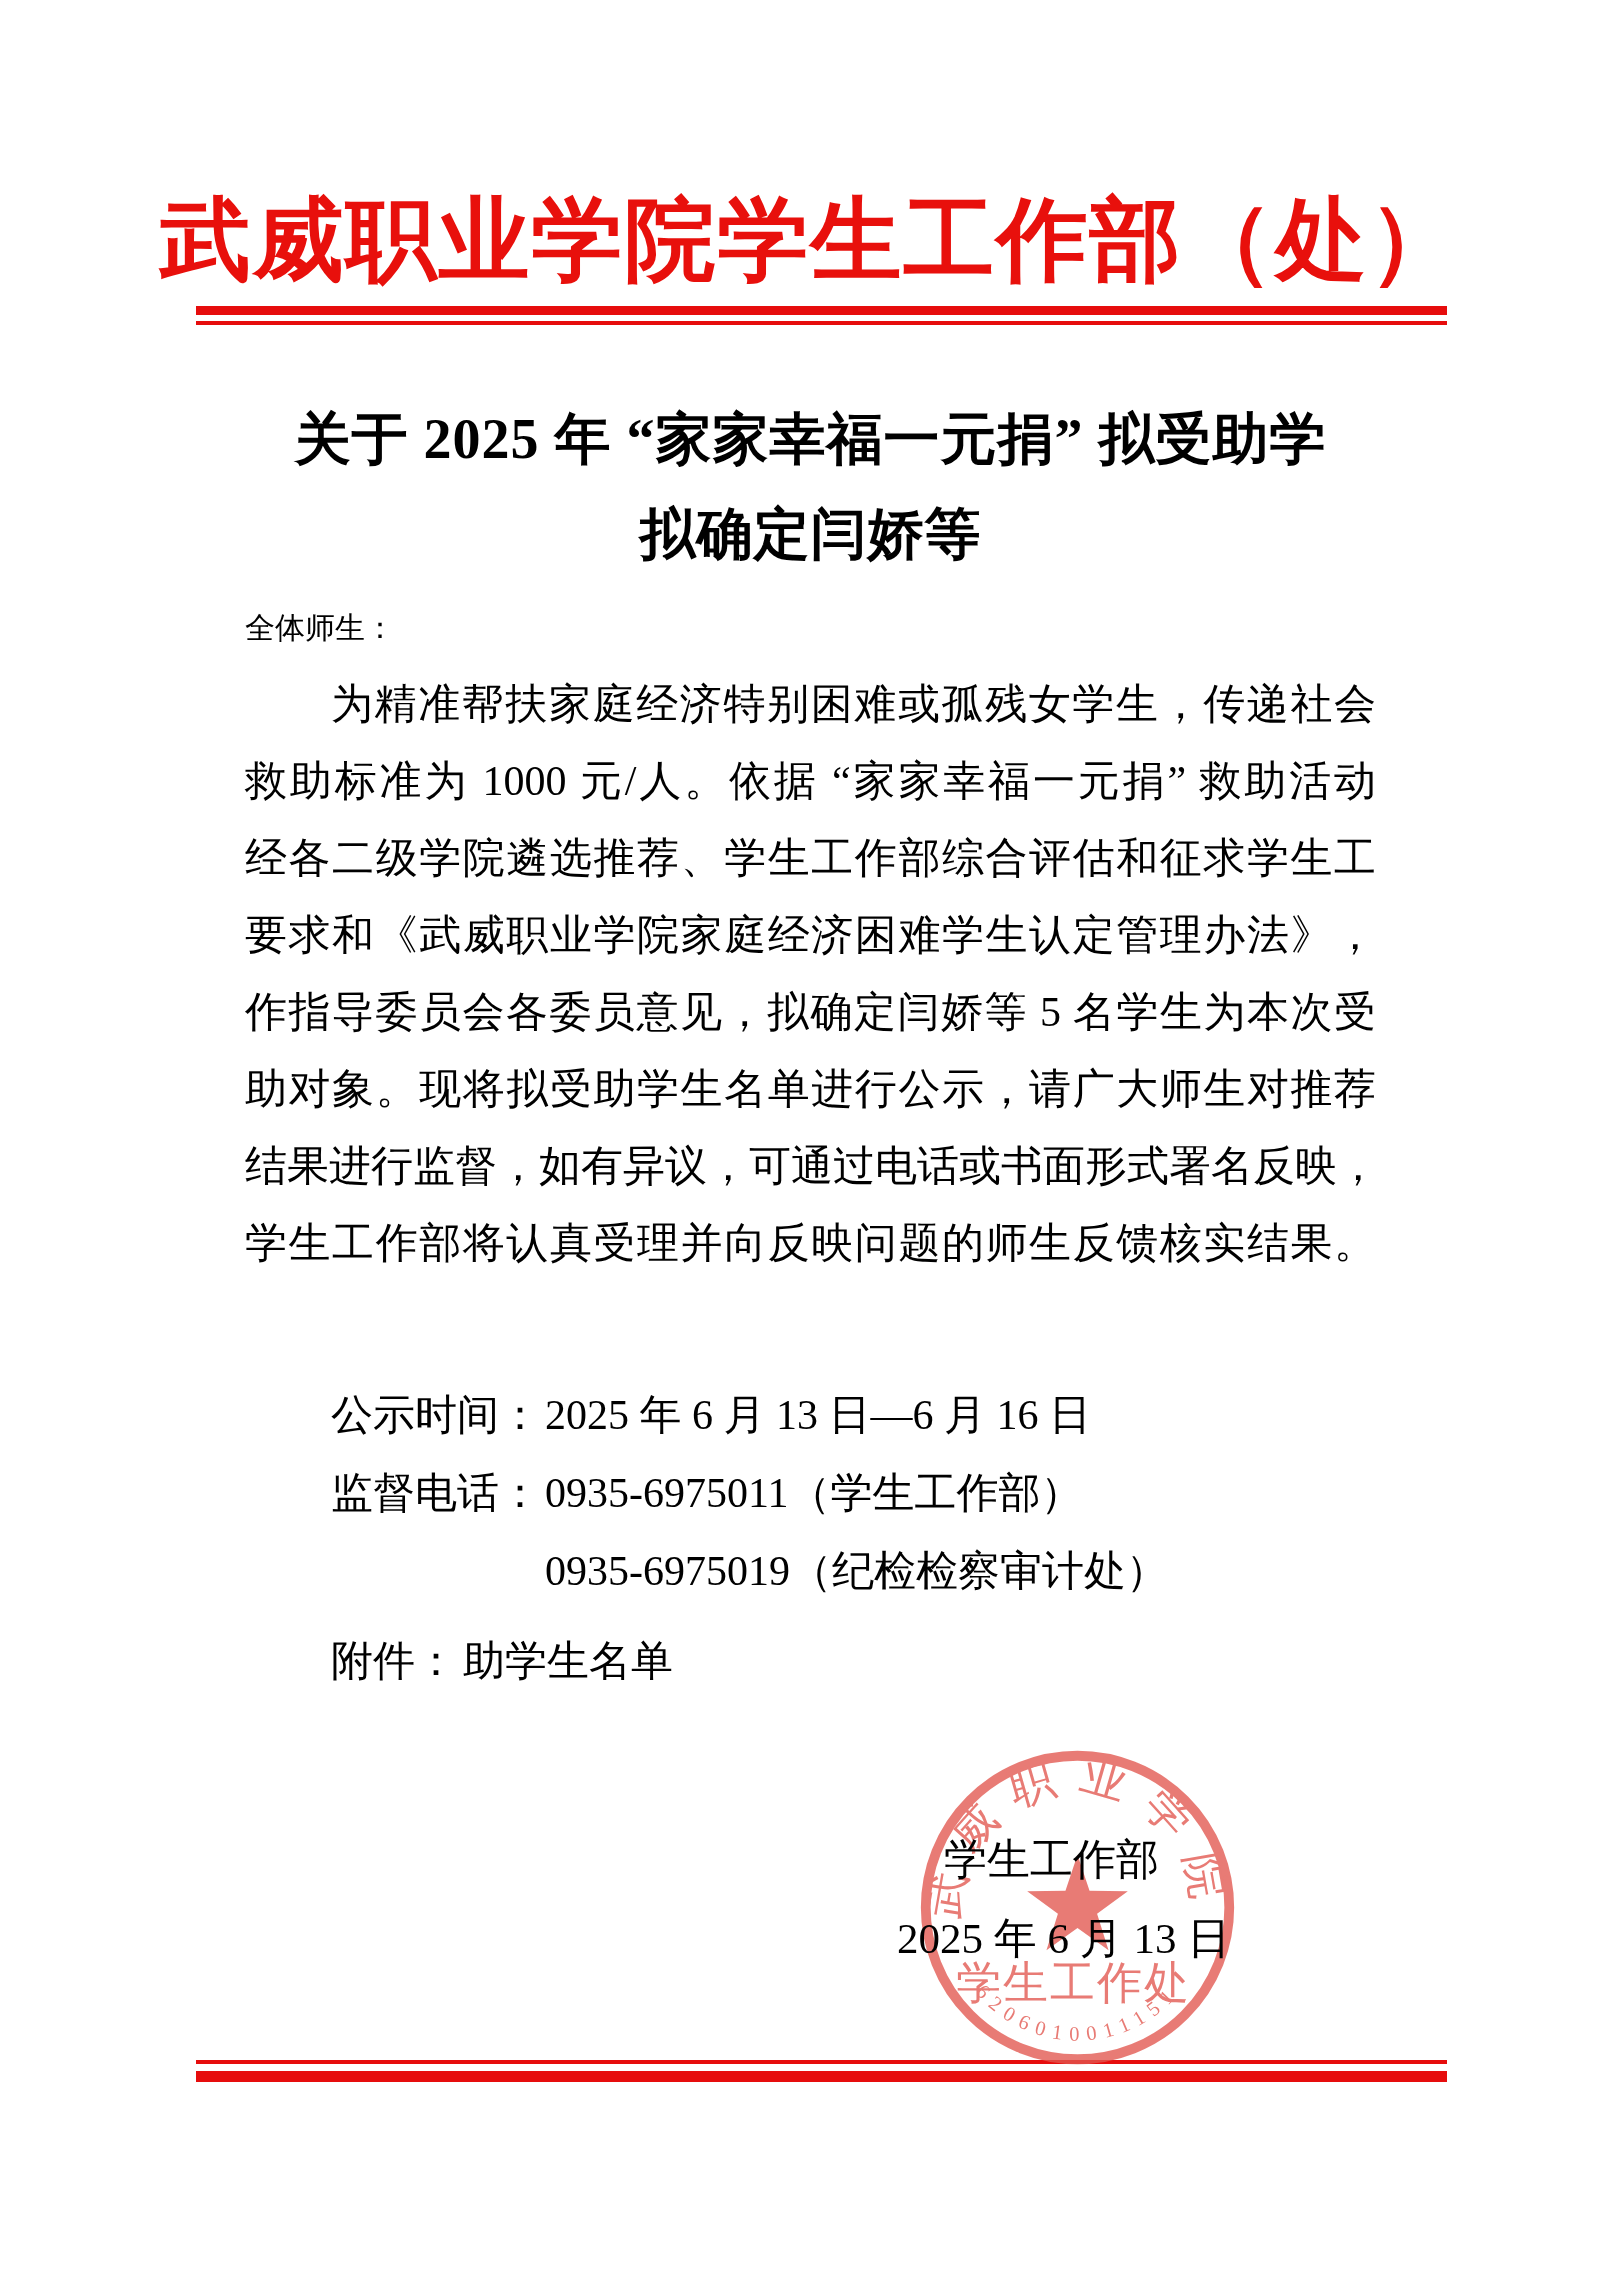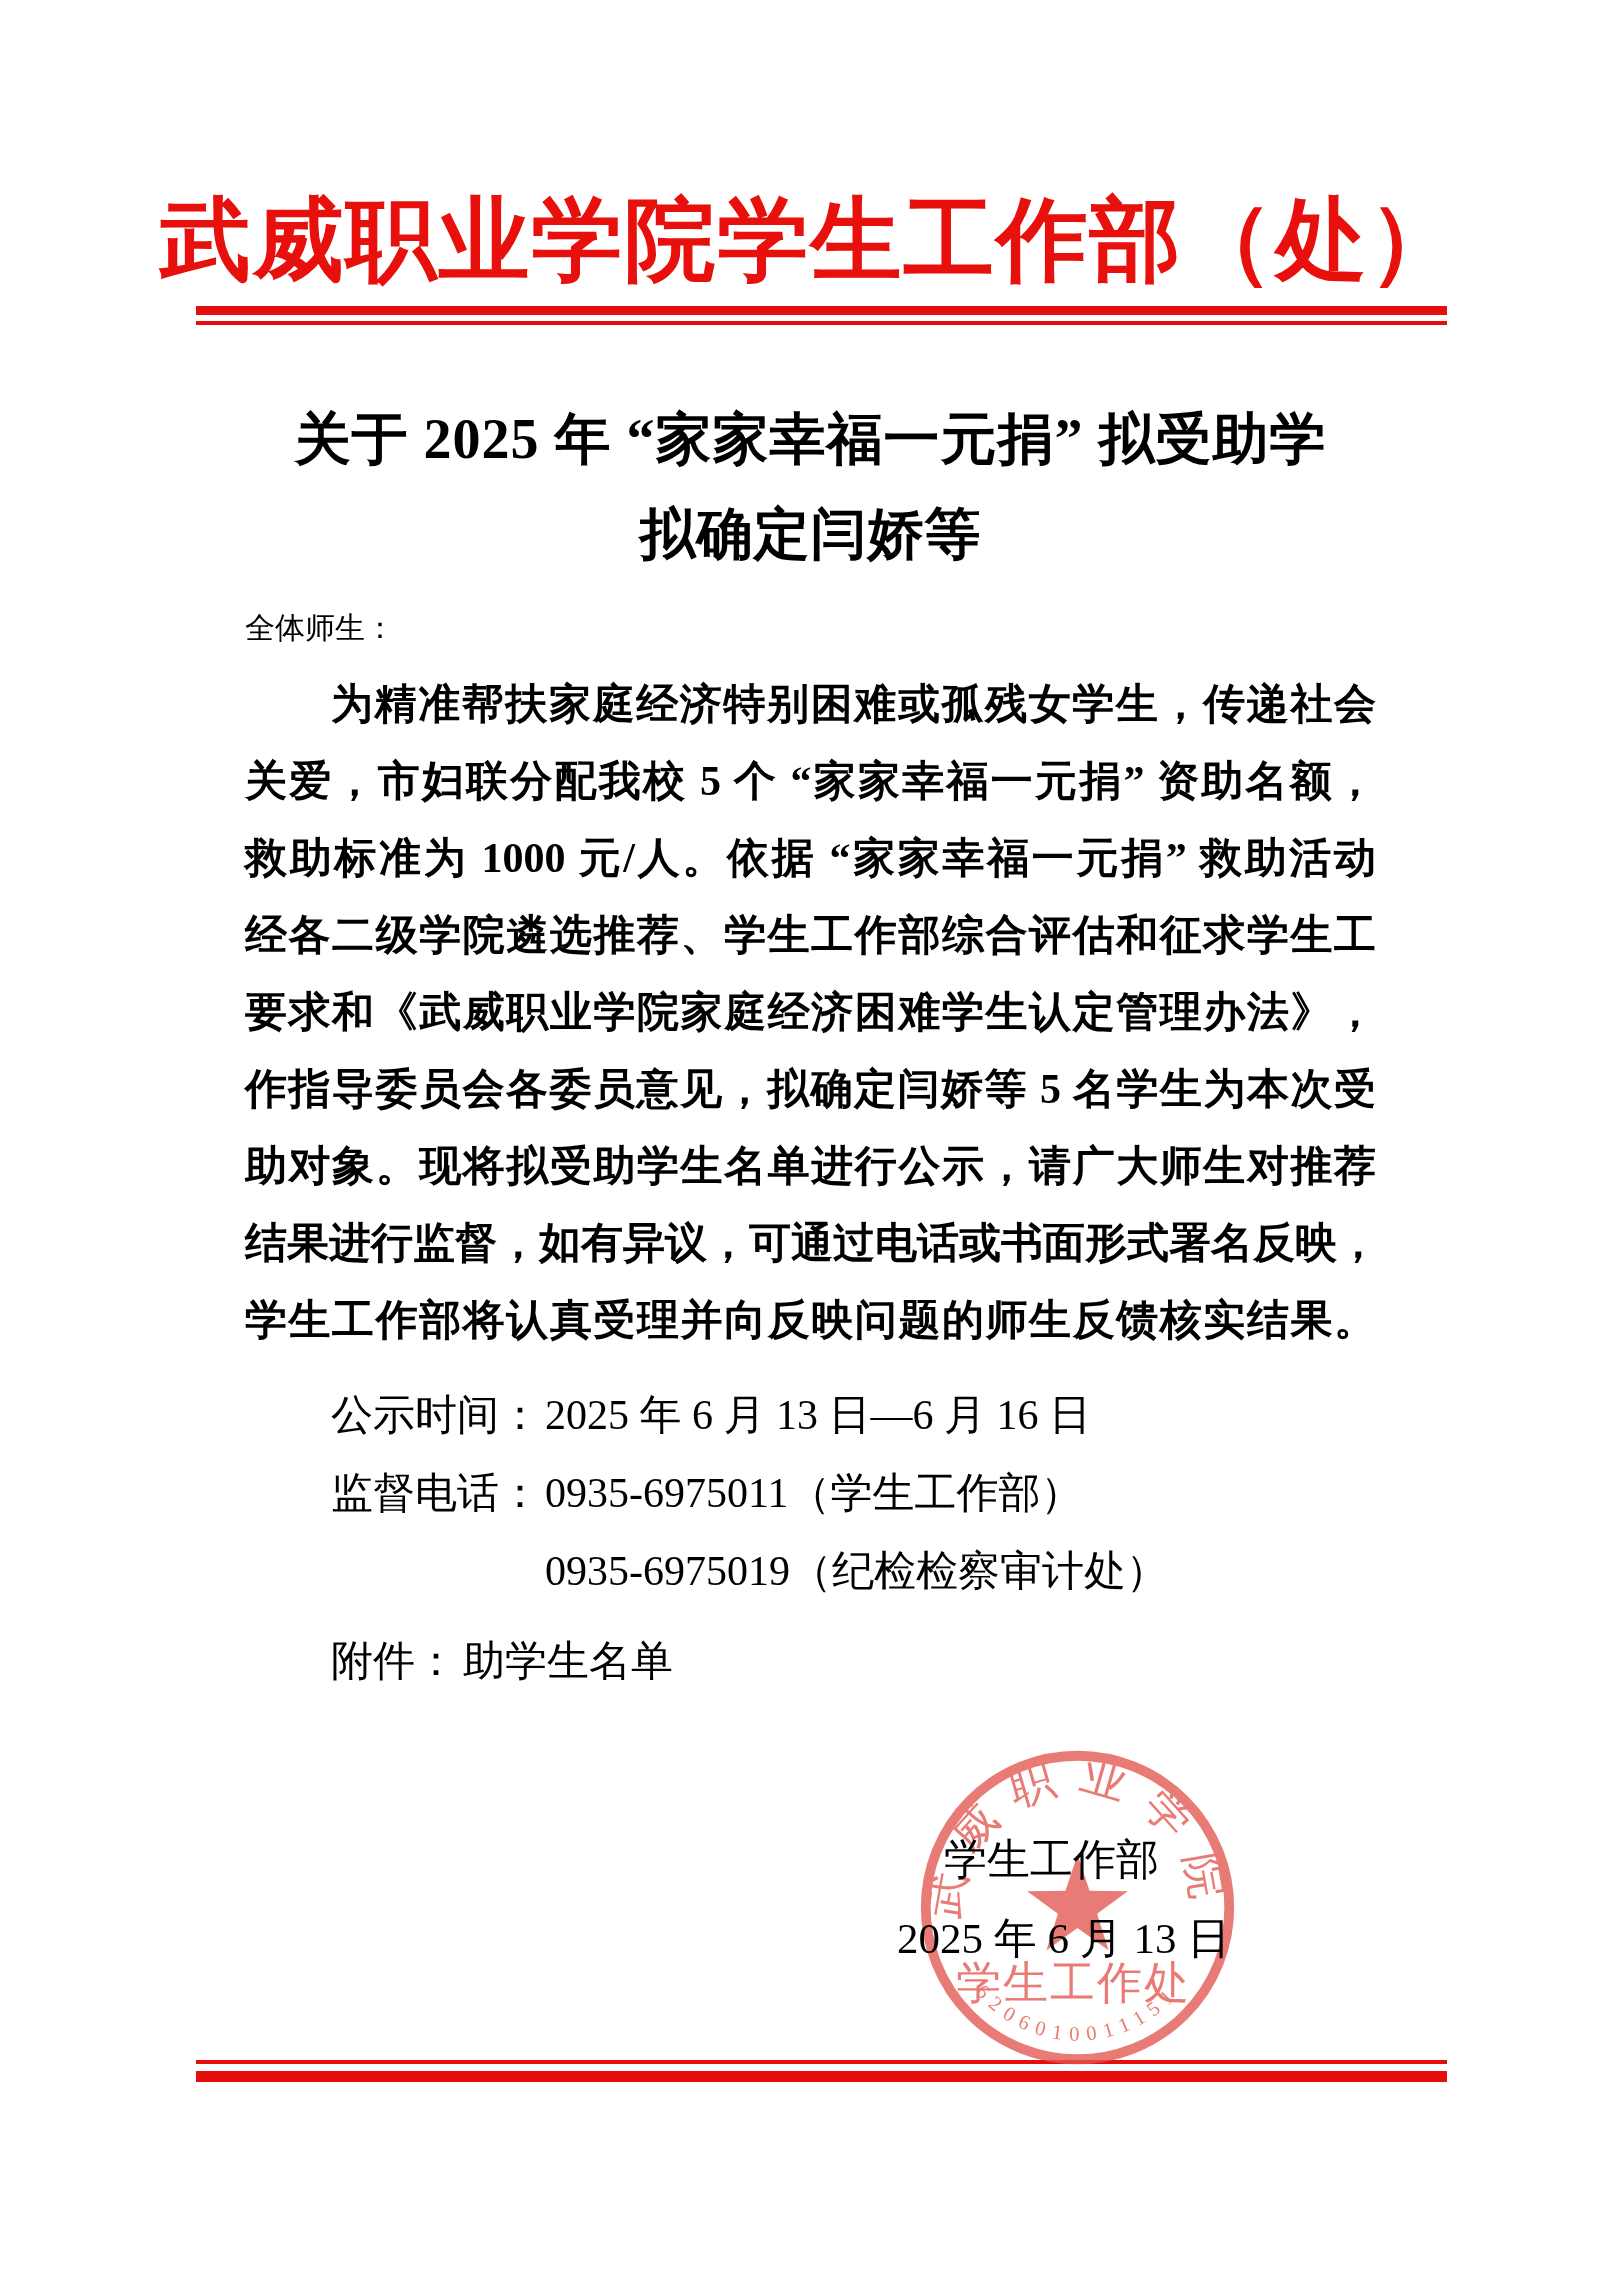--- a/index.html
+++ b/index.html
@@ -66,21 +66,20 @@
     height: 51px;
     line-height: 51px;
     font-size: 30px;
   }
   .body-block {
     position: absolute;
     left: 245px;
     top: 658px;
     width: 1131px;
     font-size: 42px;
-    font-weight: bold;
   }
   .body-line {
     height: 77px;
     line-height: 77px;
     text-align: justify;
     text-align-last: justify;
     white-space: nowrap;
   }
   .body-line.indent { text-indent: 86px; }
 
@@ -178,21 +177,20 @@
 
   <div class="doc-title">
     <div>关于 2025 年 “家家幸福一元捐” 拟受助学</div>
     <div>拟确定闫娇等</div>
   </div>
 
   <div class="salutation">全体师生：</div>
 
   <div class="body-block">
     <div class="body-line indent">为精准帮扶家庭经济特别困难或孤残女学生，传递社会</div>
-    <div class="body-line">关爱，市妇联分配我校 5 个 “家家幸福一元捐” 资助名额，</div>
     <div class="body-line">救助标准为 1000 元/人。依据 “家家幸福一元捐” 救助活动</div>
     <div class="body-line">经各二级学院遴选推荐、学生工作部综合评估和征求学生工</div>
     <div class="body-line">要求和《武威职业学院家庭经济困难学生认定管理办法》，</div>
     <div class="body-line">作指导委员会各委员意见，拟确定闫娇等 5 名学生为本次受</div>
     <div class="body-line">助对象。现将拟受助学生名单进行公示，请广大师生对推荐</div>
     <div class="body-line">结果进行监督，如有异议，可通过电话或书面形式署名反映，</div>
     <div class="body-line">学生工作部将认真受理并向反映问题的师生反馈核实结果。</div>
   </div>
 
   <div class="info-block">

